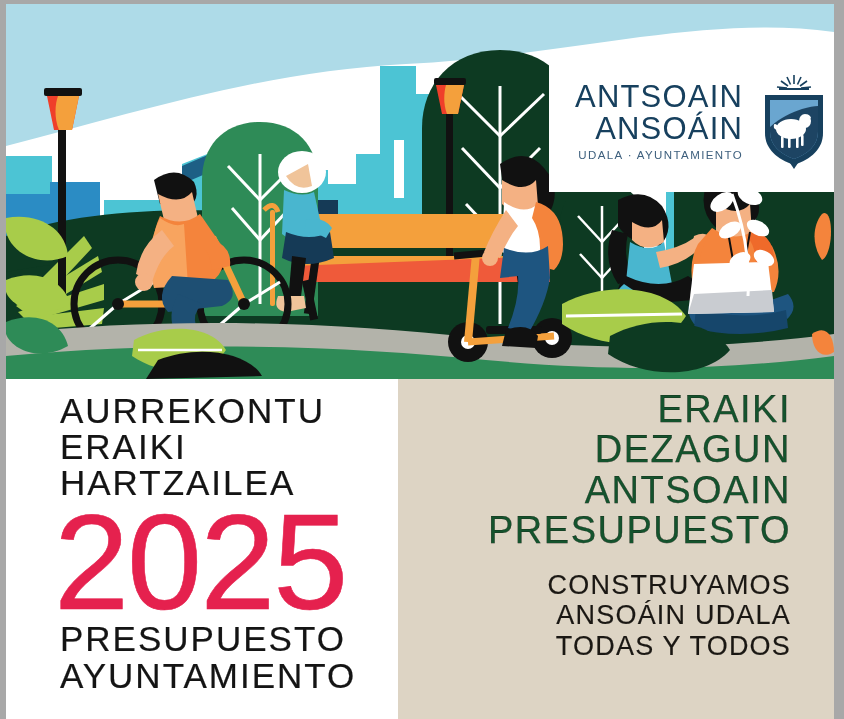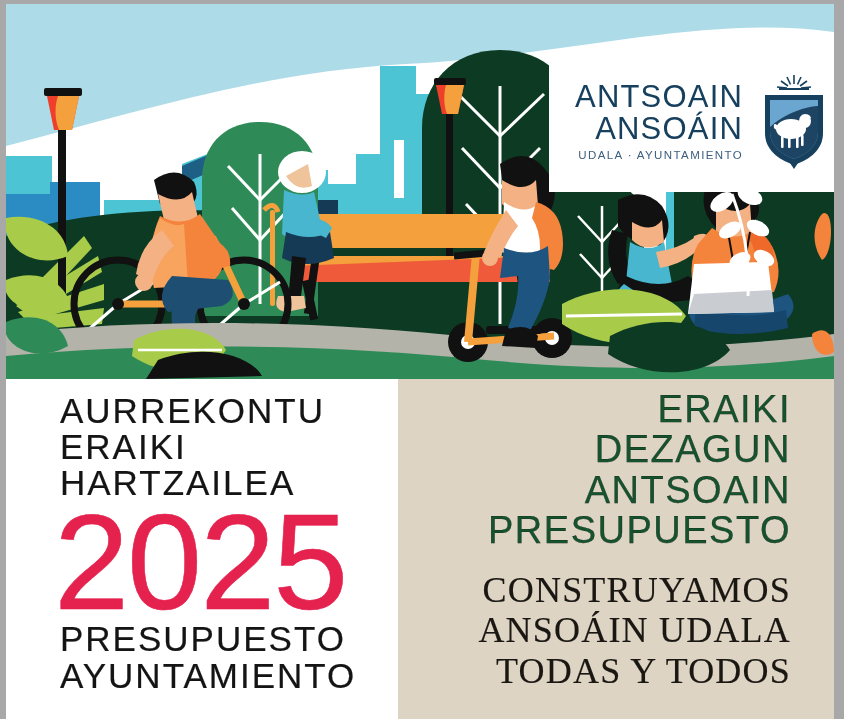--- a/index.html
+++ b/index.html
@@ -119,27 +119,26 @@
   }
   .r-eu{
     font-size:38px;
     line-height:1.06;
     letter-spacing:1.5px;
     color:#14532d;
     font-weight:300;
     -webkit-text-stroke:0.25px #1a1713;
   }
   .r-es{
-    font-size:36px;
+    font-size:27px;
     line-height:1.12;
     letter-spacing:1.2px;
     color:#1a1713;
     font-weight:300;
     margin-top:20px;
-    font-family:Liberation Serif, serif;
     -webkit-text-stroke:0.15px #1a1713;
   }
   .nowrap{white-space:nowrap;display:block;}
 </style>
 </head>
 <body>
 
 <div class="poster">
 
   <div class="illus">

